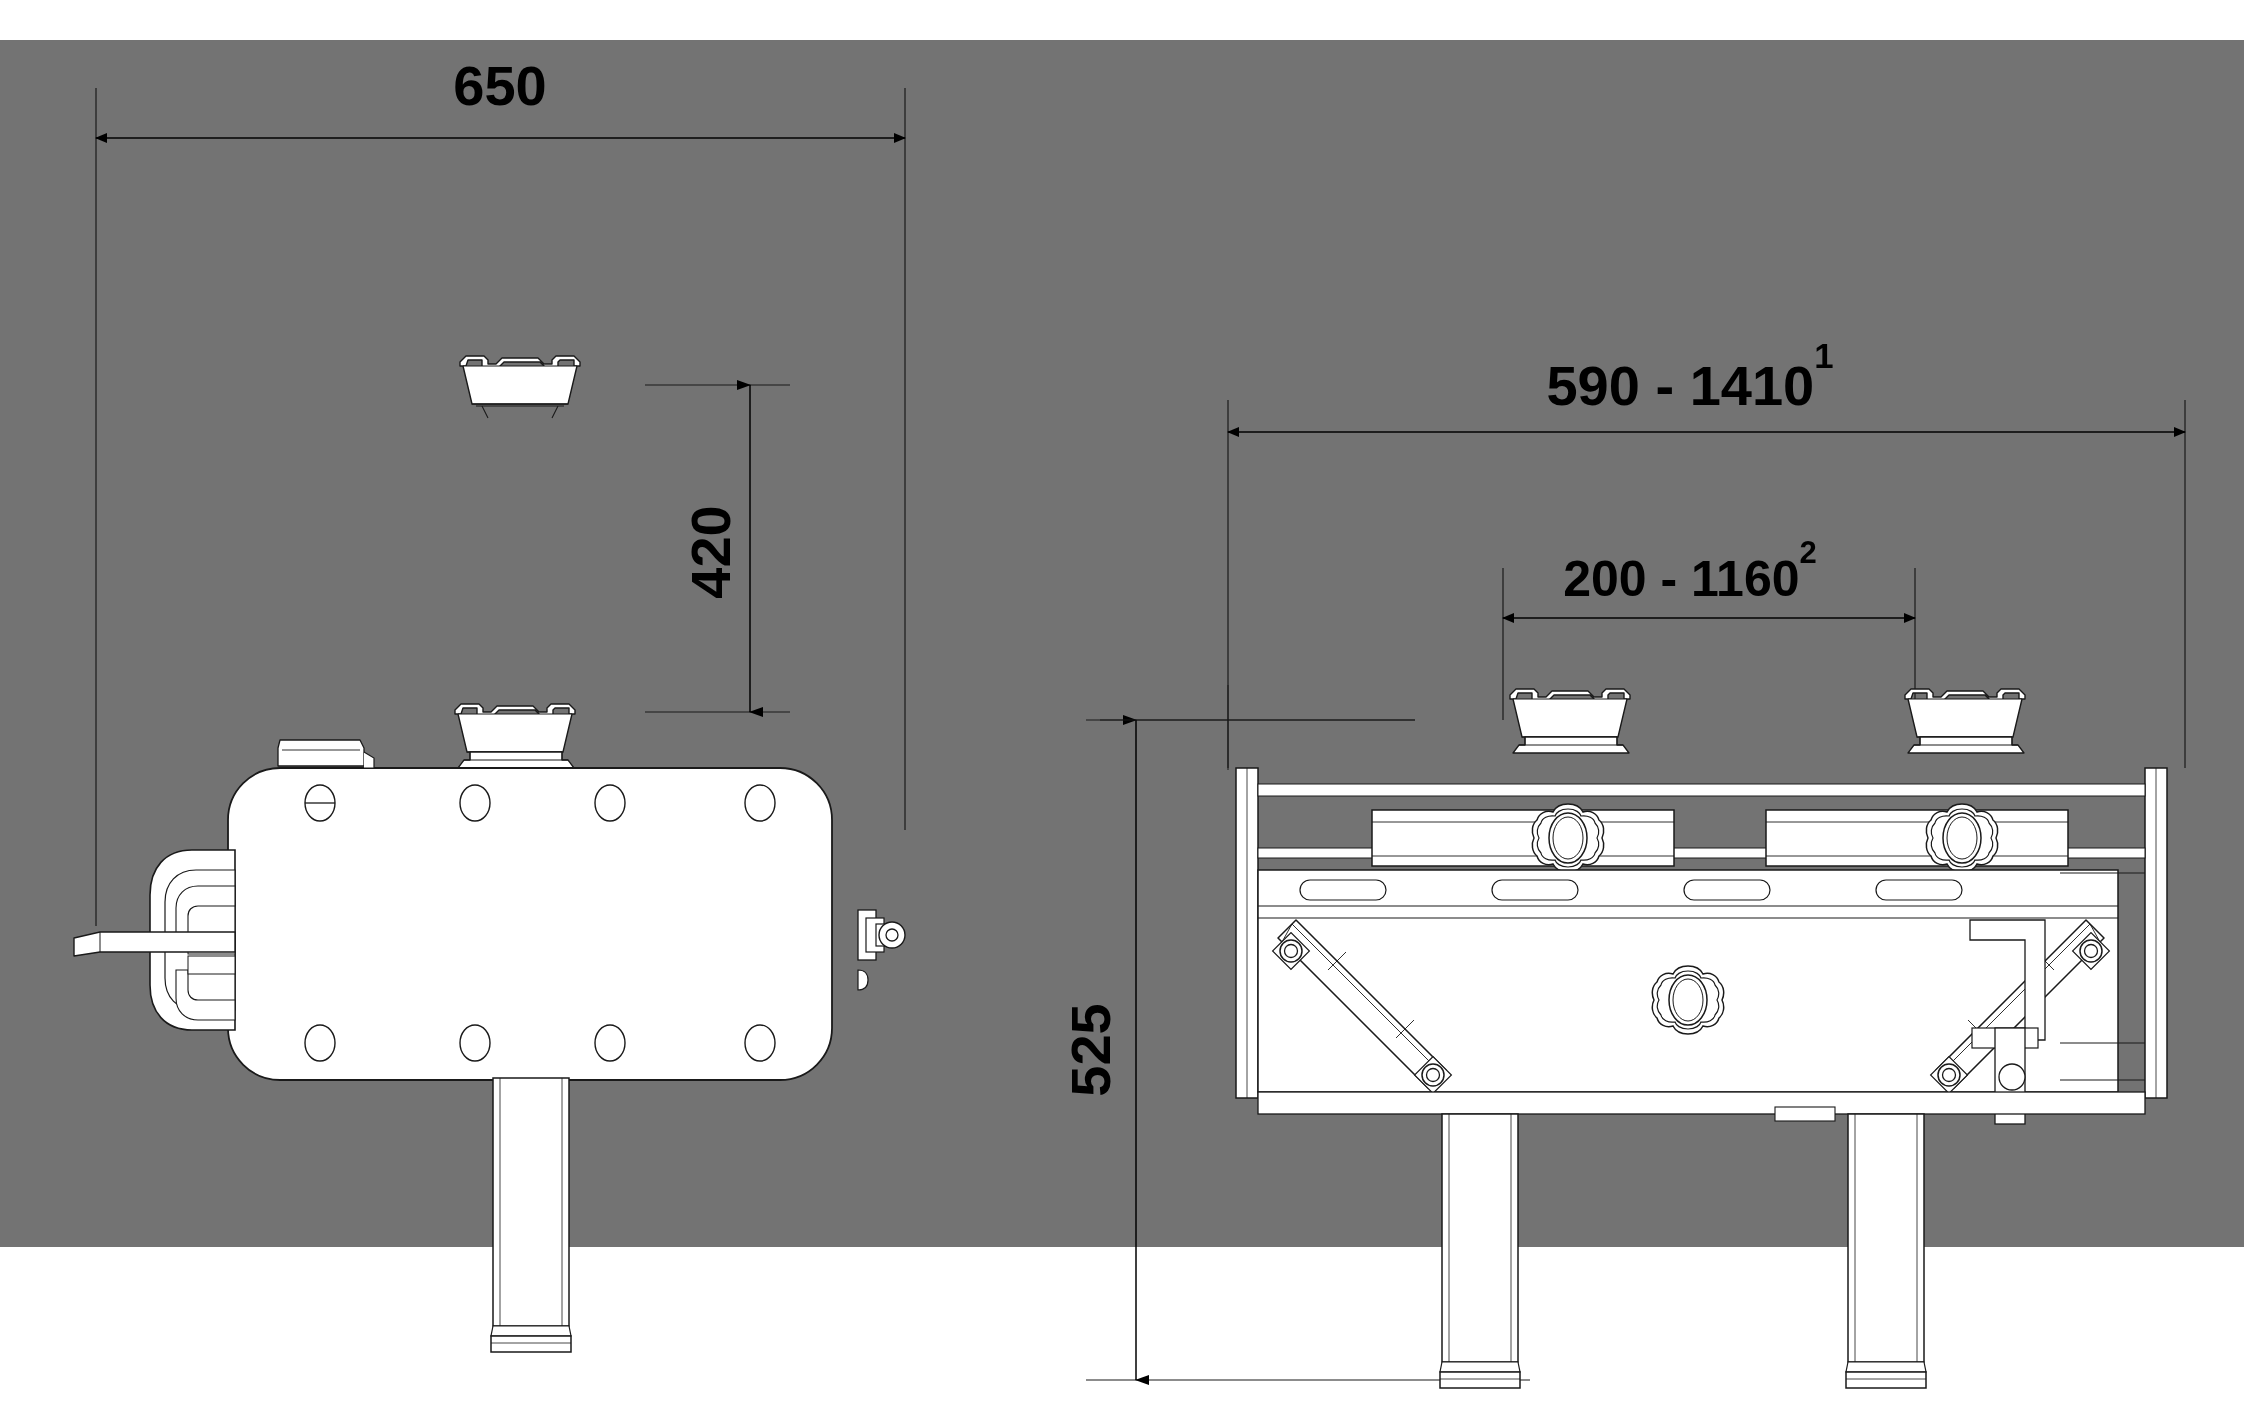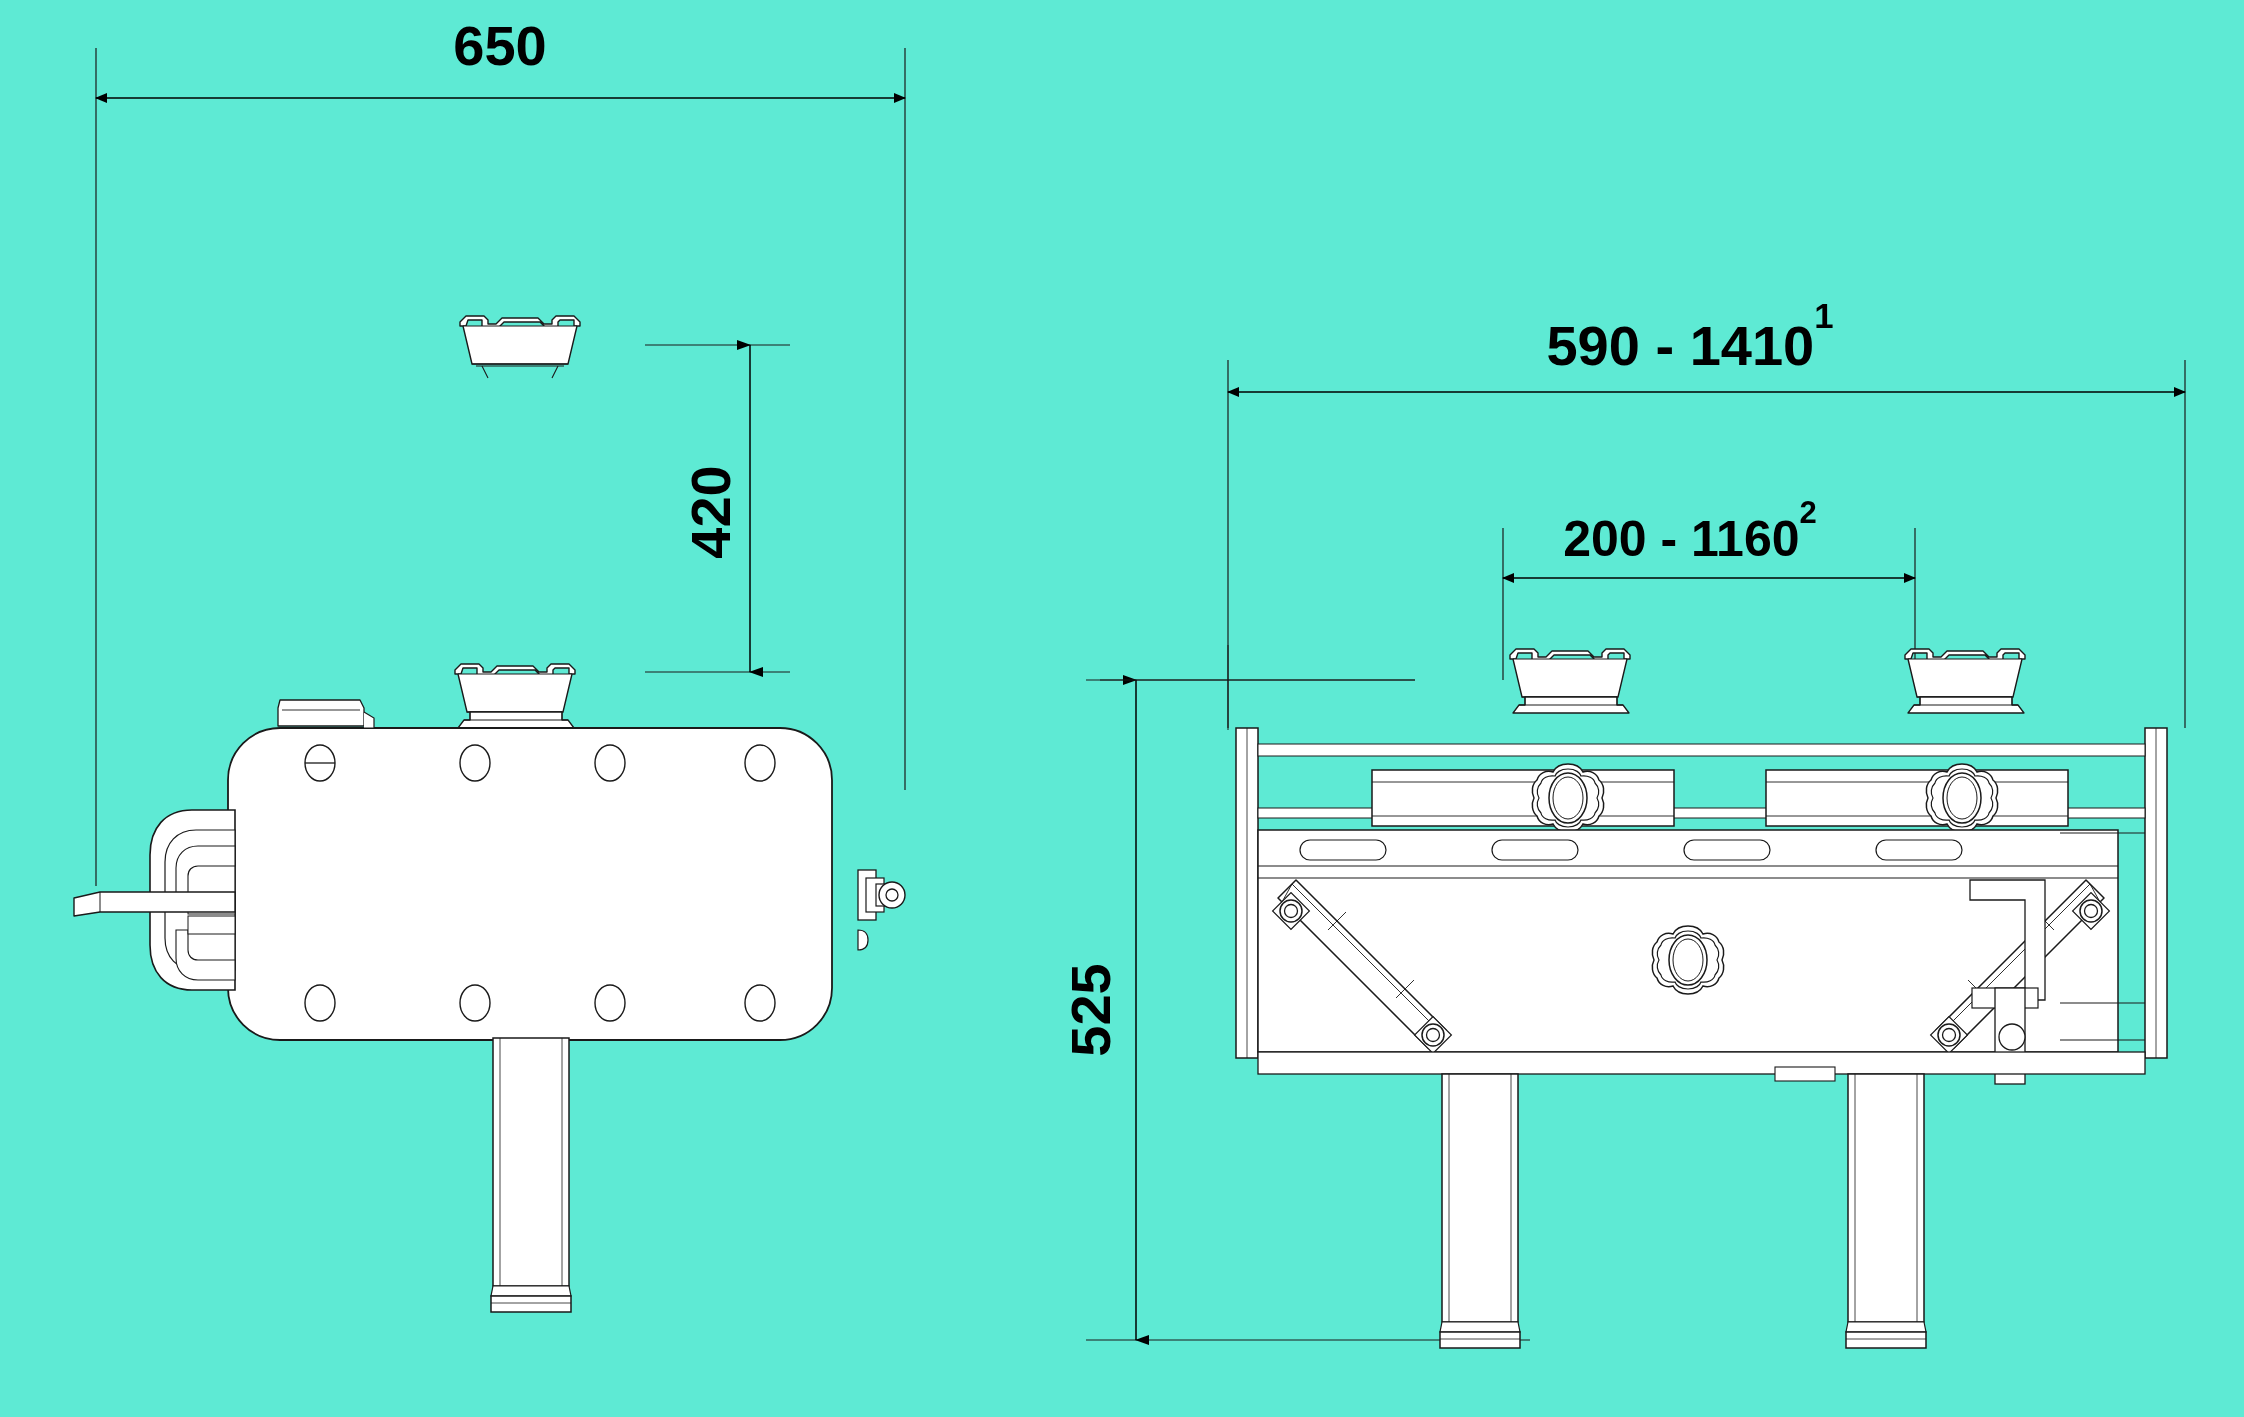--- a/index.html
+++ b/index.html
@@ -1,19 +1,19 @@
 <!DOCTYPE html>
 <html><head>
 <meta charset="utf-8">
 <title>Technical Drawing</title>
 <style>
   html,body{margin:0;padding:0;background:#ffffff;}
   body{width:2244px;height:1417px;overflow:hidden;
        font-family:"Liberation Sans","DejaVu Sans",sans-serif;color:#000;}
-  #sheet{position:relative;width:2244px;height:1417px;background:#5eead4;}
+  #sheet{position:relative;width:2244px;height:1207px;background:#737373;margin-top:40px;}
   svg.dwg{position:absolute;left:0;top:0;width:2244px;height:1417px;}
   .dimtext{font-family:"Liberation Sans","DejaVu Sans",sans-serif;
            font-weight:700;fill:#000;}
   .sup{font-size:0.62em;baseline-shift:super;}
 </style>
 </head>
 <body>
 
 <div id="sheet">
 

